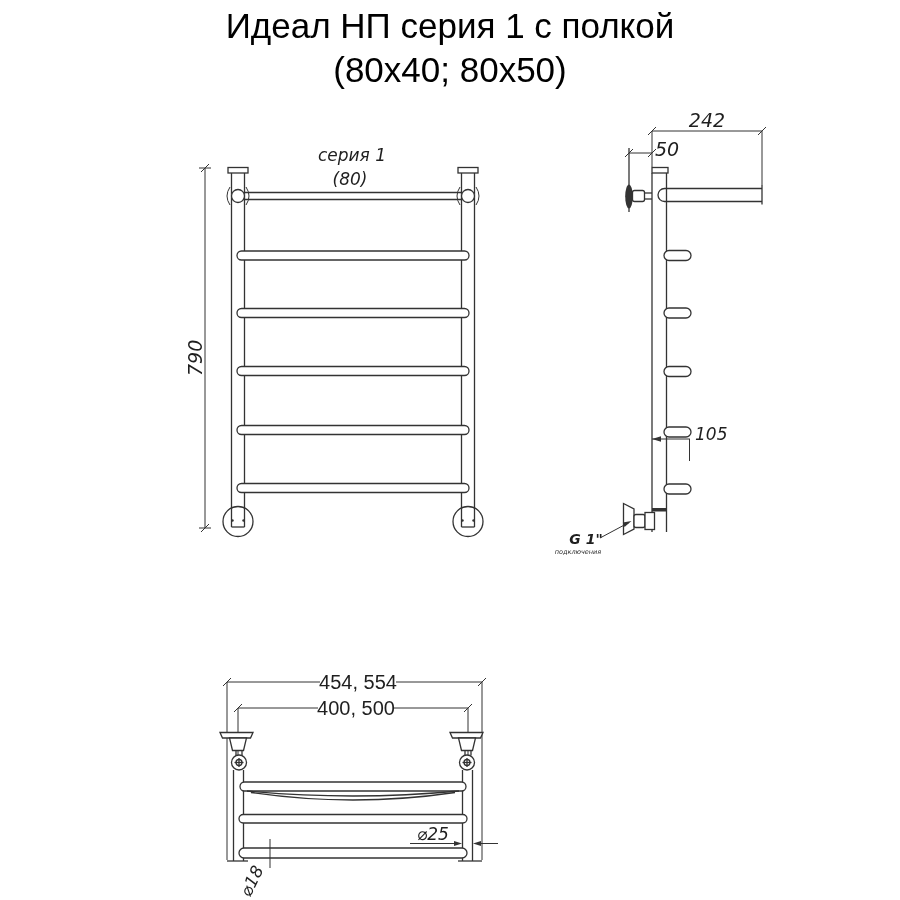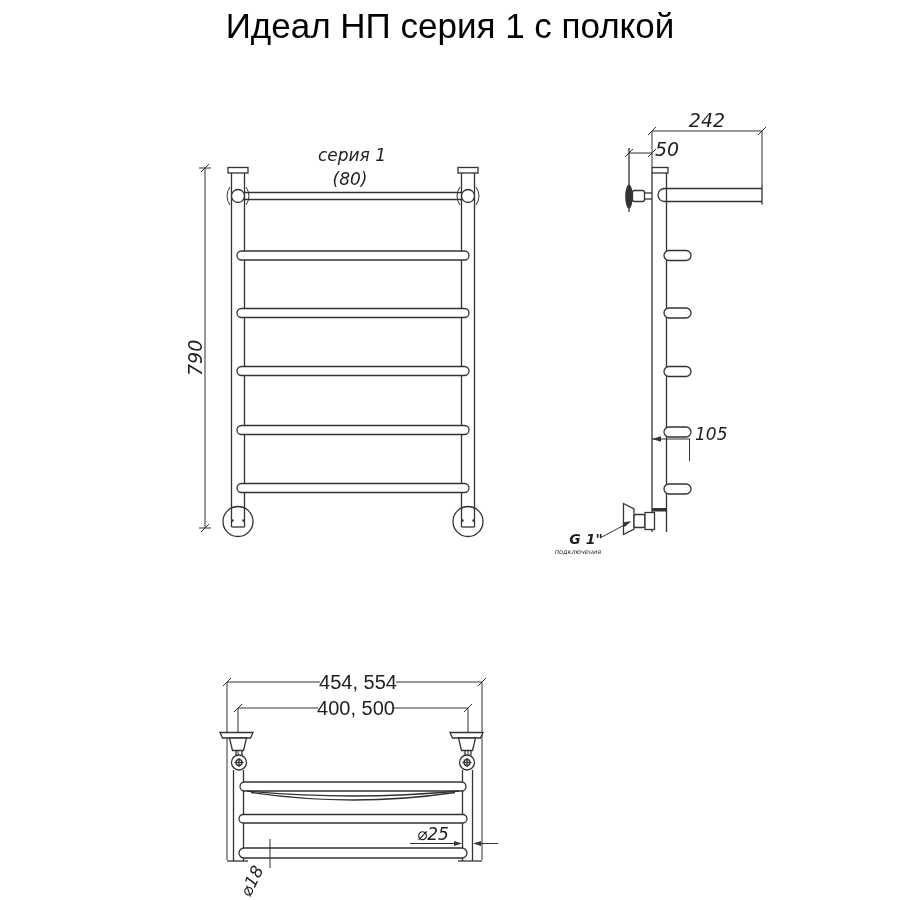--- a/index.html
+++ b/index.html
@@ -26,20 +26,21 @@
   .notetxt{font-family:"DejaVu Sans",sans-serif;font-style:italic;font-size:6.5px;}
   .serlbl{font-family:"DejaVu Sans",sans-serif;font-style:italic;font-size:17px;}
 </style>
 </head>
 <body>
 
 <div class="canvas">
 
   <div class="title">
     <div class="t1">Идеал НП серия 1 с полкой</div>
+    <div class="t2">(80x40; 80x50)</div>
   </div>
 
   <svg width="900" height="900" viewBox="0 0 900 900">
 
     <g>
 
       <rect class="lnw" x="228" y="167.5" width="20" height="5.5"></rect>
       <line class="ln" x1="231.5" y1="173" x2="231.5" y2="527"></line>
       <line class="ln" x1="244.5" y1="173" x2="244.5" y2="527"></line>
 

